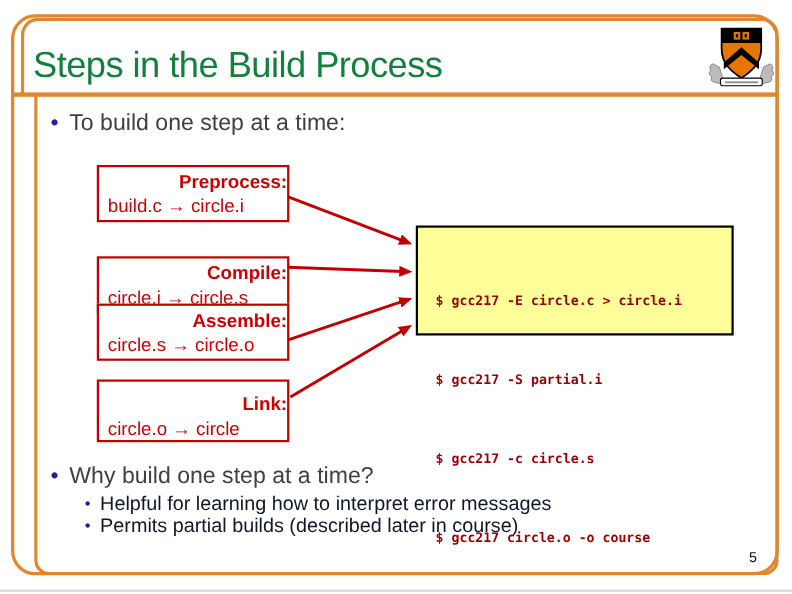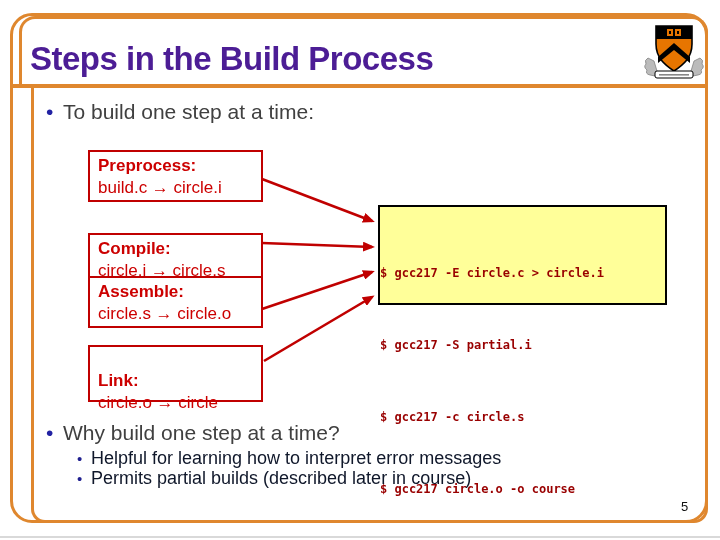--- a/index.html
+++ b/index.html
@@ -26,44 +26,44 @@
     position:absolute;left:31px;top:86px;width:677px;height:437px;
     border:3px solid #DF872E;border-radius:0 0 14px 14px;box-sizing:border-box;
     border-top:none;
   }
   .bottom-edge{
     position:absolute;left:0;top:536px;width:720px;height:2px;background:#D9D9D9;
   }
   
   .page-title{
     position:absolute;left:30px;top:40px;width:580px;
-    font-size:33px;font-weight:bold;color:#4c1d95;letter-spacing:-0.5px;
+    font-size:33px;font-weight:normal;color:#15803d;letter-spacing:-0.5px;
   }
   .logo{position:absolute;left:642px;top:24px;width:64px;height:58px;}
   
   .b-main{position:absolute;color:#404040;font-size:21px;}
   .b-dot{position:absolute;color:#2222A3;font-size:21px;}
   .b-sub{position:absolute;color:#0f172a;font-size:18px;}
   .b-subdot{position:absolute;color:#1F1F8F;font-size:15px;}
   
   .step-box{
     position:absolute;left:88px;width:175px;height:52px;
     border:2px solid #C00000;background:#ffffff;box-sizing:border-box;
     padding:3px 0 0 8px;line-height:22px;font-size:17px;color:#CC0000;
   }
-  .step-box .lbl{font-weight:bold;}
+  .step-box .lbl{font-weight:bold;text-align:right;}
   #box-preprocess{top:150px;}
   #box-compile{top:213px;margin-top:20px;}
   #box-assemble{top:276px;}
-  #box-link{top:345px;height:57px;padding-top:23px;}
+  #box-link{top:345px;height:57px;padding-top:10px;}
   
   .terminal{
     position:absolute;left:378px;top:205px;width:289px;height:100px;
     background:#FFFF99;border:2px solid #000000;box-sizing:border-box;
-    padding:6px 0 0 0;
+    padding:6px 0 0 16px;
     font-family:"DejaVu Sans Mono","Liberation Mono",monospace;
     font-size:12px;font-weight:bold;color:#990000;line-height:24px;
     white-space:pre;
   }
   
   .arrows{position:absolute;left:0;top:0;width:720px;height:540px;pointer-events:none;}
   
   .page-number{position:absolute;left:681px;top:499px;font-size:13px;color:#111;}
 </style>
 </head>

